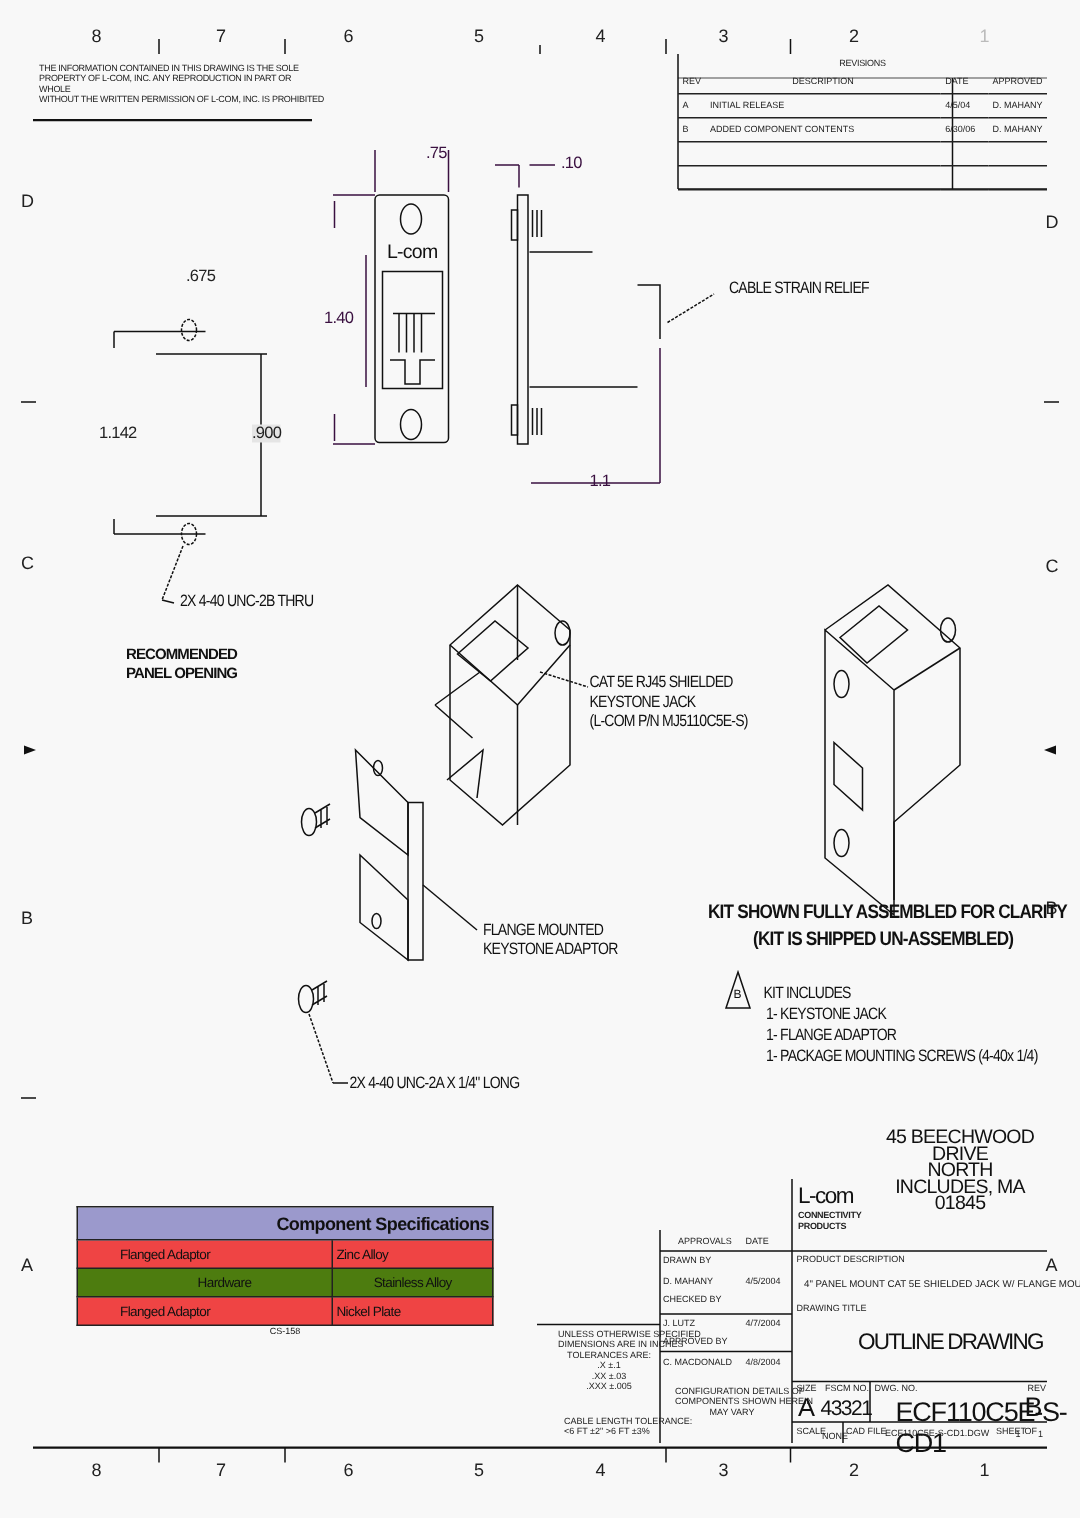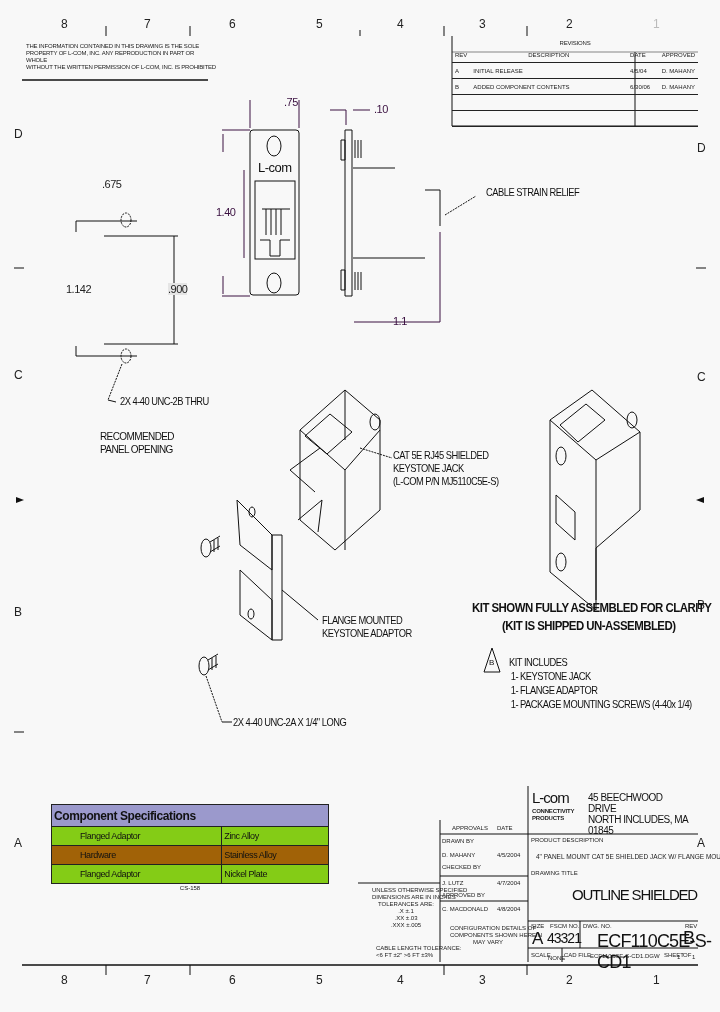--- a/index.html
+++ b/index.html
@@ -7,24 +7,24 @@
          font-family:"Liberation Sans", sans-serif; color:#111; }
   .abs { position:absolute; }
   .zone { font-size:12px; color:#222; }
   .tiny { font-size:6px; line-height:7px; letter-spacing:-0.2px; color:#222; }
   .callout { font-size:11px; line-height:13px; letter-spacing:-0.6px; color:#111; transform:scaleX(0.85); transform-origin:left top; white-space:nowrap; }
   .bold-note { font-size:13px; font-weight:bold; letter-spacing:-0.6px; white-space:nowrap; transform:scaleX(0.88); transform-origin:left top; }
   .dim { font-size:11px; color:#3a1040; letter-spacing:-0.5px; }
   svg { position:absolute; left:0; top:0; }
   table.spec { border-collapse:collapse; width:278px; font-size:9px; letter-spacing:-0.4px; }
   table.spec td { border:1px solid #222; height:18px; padding:0 2px; }
-  table.spec .hdr { background:#9b99cc; font-size:12px; font-weight:bold; text-align:left; height:21px; }
+  table.spec .hdr { background:#9b99cc; font-size:12px; font-weight:bold; text-align:right; height:21px; }
   table.spec .cat { background:#fdfbc9; }
-  table.spec .row-g { background:#84cc16;padding-left:12px; }
-  table.spec .row-w { background:#a16207; }
+  table.spec .row-g { background:#ef4444;padding-left:12px; }
+  table.spec .row-w { background:#4d7c0f;text-align:center; }
   table.spec .ind { padding-left:28px; }
   .rev-table { border-collapse:collapse; font-size:6px; color:#222; }
   .rev-table td { border-bottom:1px solid #222; height:15px; padding:0 3px; }
   .tb-text { font-size:6px; color:#222; white-space:nowrap; }
 </style>
 </head>
 <body>
 
 <svg width="720" height="1012" viewBox="0 0 720 1012">
   <g stroke="#111" fill="none" stroke-width="1">
@@ -221,28 +221,28 @@
           <td></td>
         </tr>
   </tbody>
     </table>
 </div>
 
 <span class="abs dim" style="left:284px;top:96px">.75</span>
 <span class="abs dim" style="left:216px;top:206px">1.40</span>
 <span class="abs dim" style="left:374px;top:103px">.10</span>
 <span class="abs dim" style="left:393px;top:315px">1.1</span>
-<span class="abs dim" style="left:102px;top:178px;color:#222">.675</span>
+<span class="abs dim" style="left:124px;top:178px;color:#222">.675</span>
 <span class="abs dim" style="left:66px;top:283px;color:#222">1.142</span>
 <span class="abs dim" style="left:168px;top:283px;color:#222;background:#e5e5e5">.900</span>
 <span class="abs" style="left:258px;top:160px;font-size:13px;letter-spacing:-0.5px">L-com</span>
 
 <div class="abs callout" style="left:486px;top:186px">CABLE STRAIN RELIEF</div>
 <div class="abs callout" style="left:120px;top:395px">2X 4-40 UNC-2B THRU</div>
-<div class="abs" style="left:100px;top:430px;font-size:10px;font-weight:normal;letter-spacing:-0.6px;line-height:13px">
+<div class="abs" style="left:84px;top:430px;font-size:10px;font-weight:bold;letter-spacing:-0.6px;line-height:13px">
   <div>RECOMMENDED</div>
   <div>PANEL OPENING</div>
 </div>
 <div class="abs callout" style="left:393px;top:449px">
   <div>CAT 5E RJ45 SHIELDED</div>
   <div>KEYSTONE JACK</div>
   <div>(L-COM P/N MJ5110C5E-S)</div>
 </div>
 <div class="abs callout" style="left:322px;top:614px">
   <div>FLANGE MOUNTED</div>
@@ -279,21 +279,21 @@
       <td>Nickel Plate</td>
     </tr>
   </tbody>
     </table>
   <div style="text-align:center;font-size:6px;margin-top:1px">CS-158</div>
 </div>
 
 <div>
   <div class="abs" style="left:532px;top:790px;font-size:15px;letter-spacing:-1px;line-height:15px">L-com</div>
   <div class="abs tiny" style="left:532px;top:808px;width:48px;font-weight:bold">CONNECTIVITY PRODUCTS</div>
-  <div class="abs" style="left:588px;top:792px;width:104px;font-size:10px;line-height:11px;letter-spacing:-0.5px">
+  <div class="abs" style="left:588px;top:752px;width:104px;text-align:center;font-size:13px;line-height:11px;letter-spacing:-0.5px">
     <div>45 BEECHWOOD DRIVE</div>
     <div>NORTH INCLUDES, MA</div>
     <div>01845</div>
   </div>
 
   <span class="abs tb-text" style="left:452px;top:825px">APPROVALS</span>
   <span class="abs tb-text" style="left:497px;top:825px">DATE</span>
   <span class="abs tb-text" style="left:442px;top:838px">DRAWN BY</span>
   <span class="abs tb-text" style="left:442px;top:852px">D. MAHANY</span>
   <span class="abs tb-text" style="left:497px;top:852px">4/5/2004</span>
@@ -318,21 +318,21 @@
   </div>
   <div class="abs tb-text" style="left:450px;top:925px;line-height:7px;text-align:center;width:76px">
     <div>CONFIGURATION DETAILS OF</div>
     <div>COMPONENTS SHOWN HEREIN</div>
     <div>MAY VARY</div>
   </div>
 
   <span class="abs tb-text" style="left:531px;top:837px">PRODUCT DESCRIPTION</span>
   <span class="abs tb-text" style="left:536px;top:853px;font-size:6.5px">4" PANEL MOUNT CAT 5E SHIELDED JACK W/ FLANGE MOUNT</span>
   <span class="abs tb-text" style="left:531px;top:870px">DRAWING TITLE</span>
-  <span class="abs" style="left:572px;top:886px;font-size:15px;letter-spacing:-1.2px">OUTLINE SHIELDED</span>
+  <span class="abs" style="left:572px;top:886px;font-size:15px;letter-spacing:-1.2px">OUTLINE DRAWING</span>
 
   <span class="abs tb-text" style="left:531px;top:923px">SIZE</span>
   <span class="abs" style="left:532px;top:929px;font-size:17px">A</span>
   <span class="abs tb-text" style="left:550px;top:923px">FSCM NO.</span>
   <span class="abs" style="left:547px;top:930px;font-size:14px;letter-spacing:-1px">43321</span>
   <span class="abs tb-text" style="left:583px;top:923px">DWG. NO.</span>
   <span class="abs" style="left:597px;top:931px;font-size:18px;letter-spacing:-0.8px">ECF110C5E-S-CD1</span>
   <span class="abs tb-text" style="left:685px;top:923px">REV</span>
   <span class="abs" style="left:683px;top:928px;font-size:18px">B</span>
 

